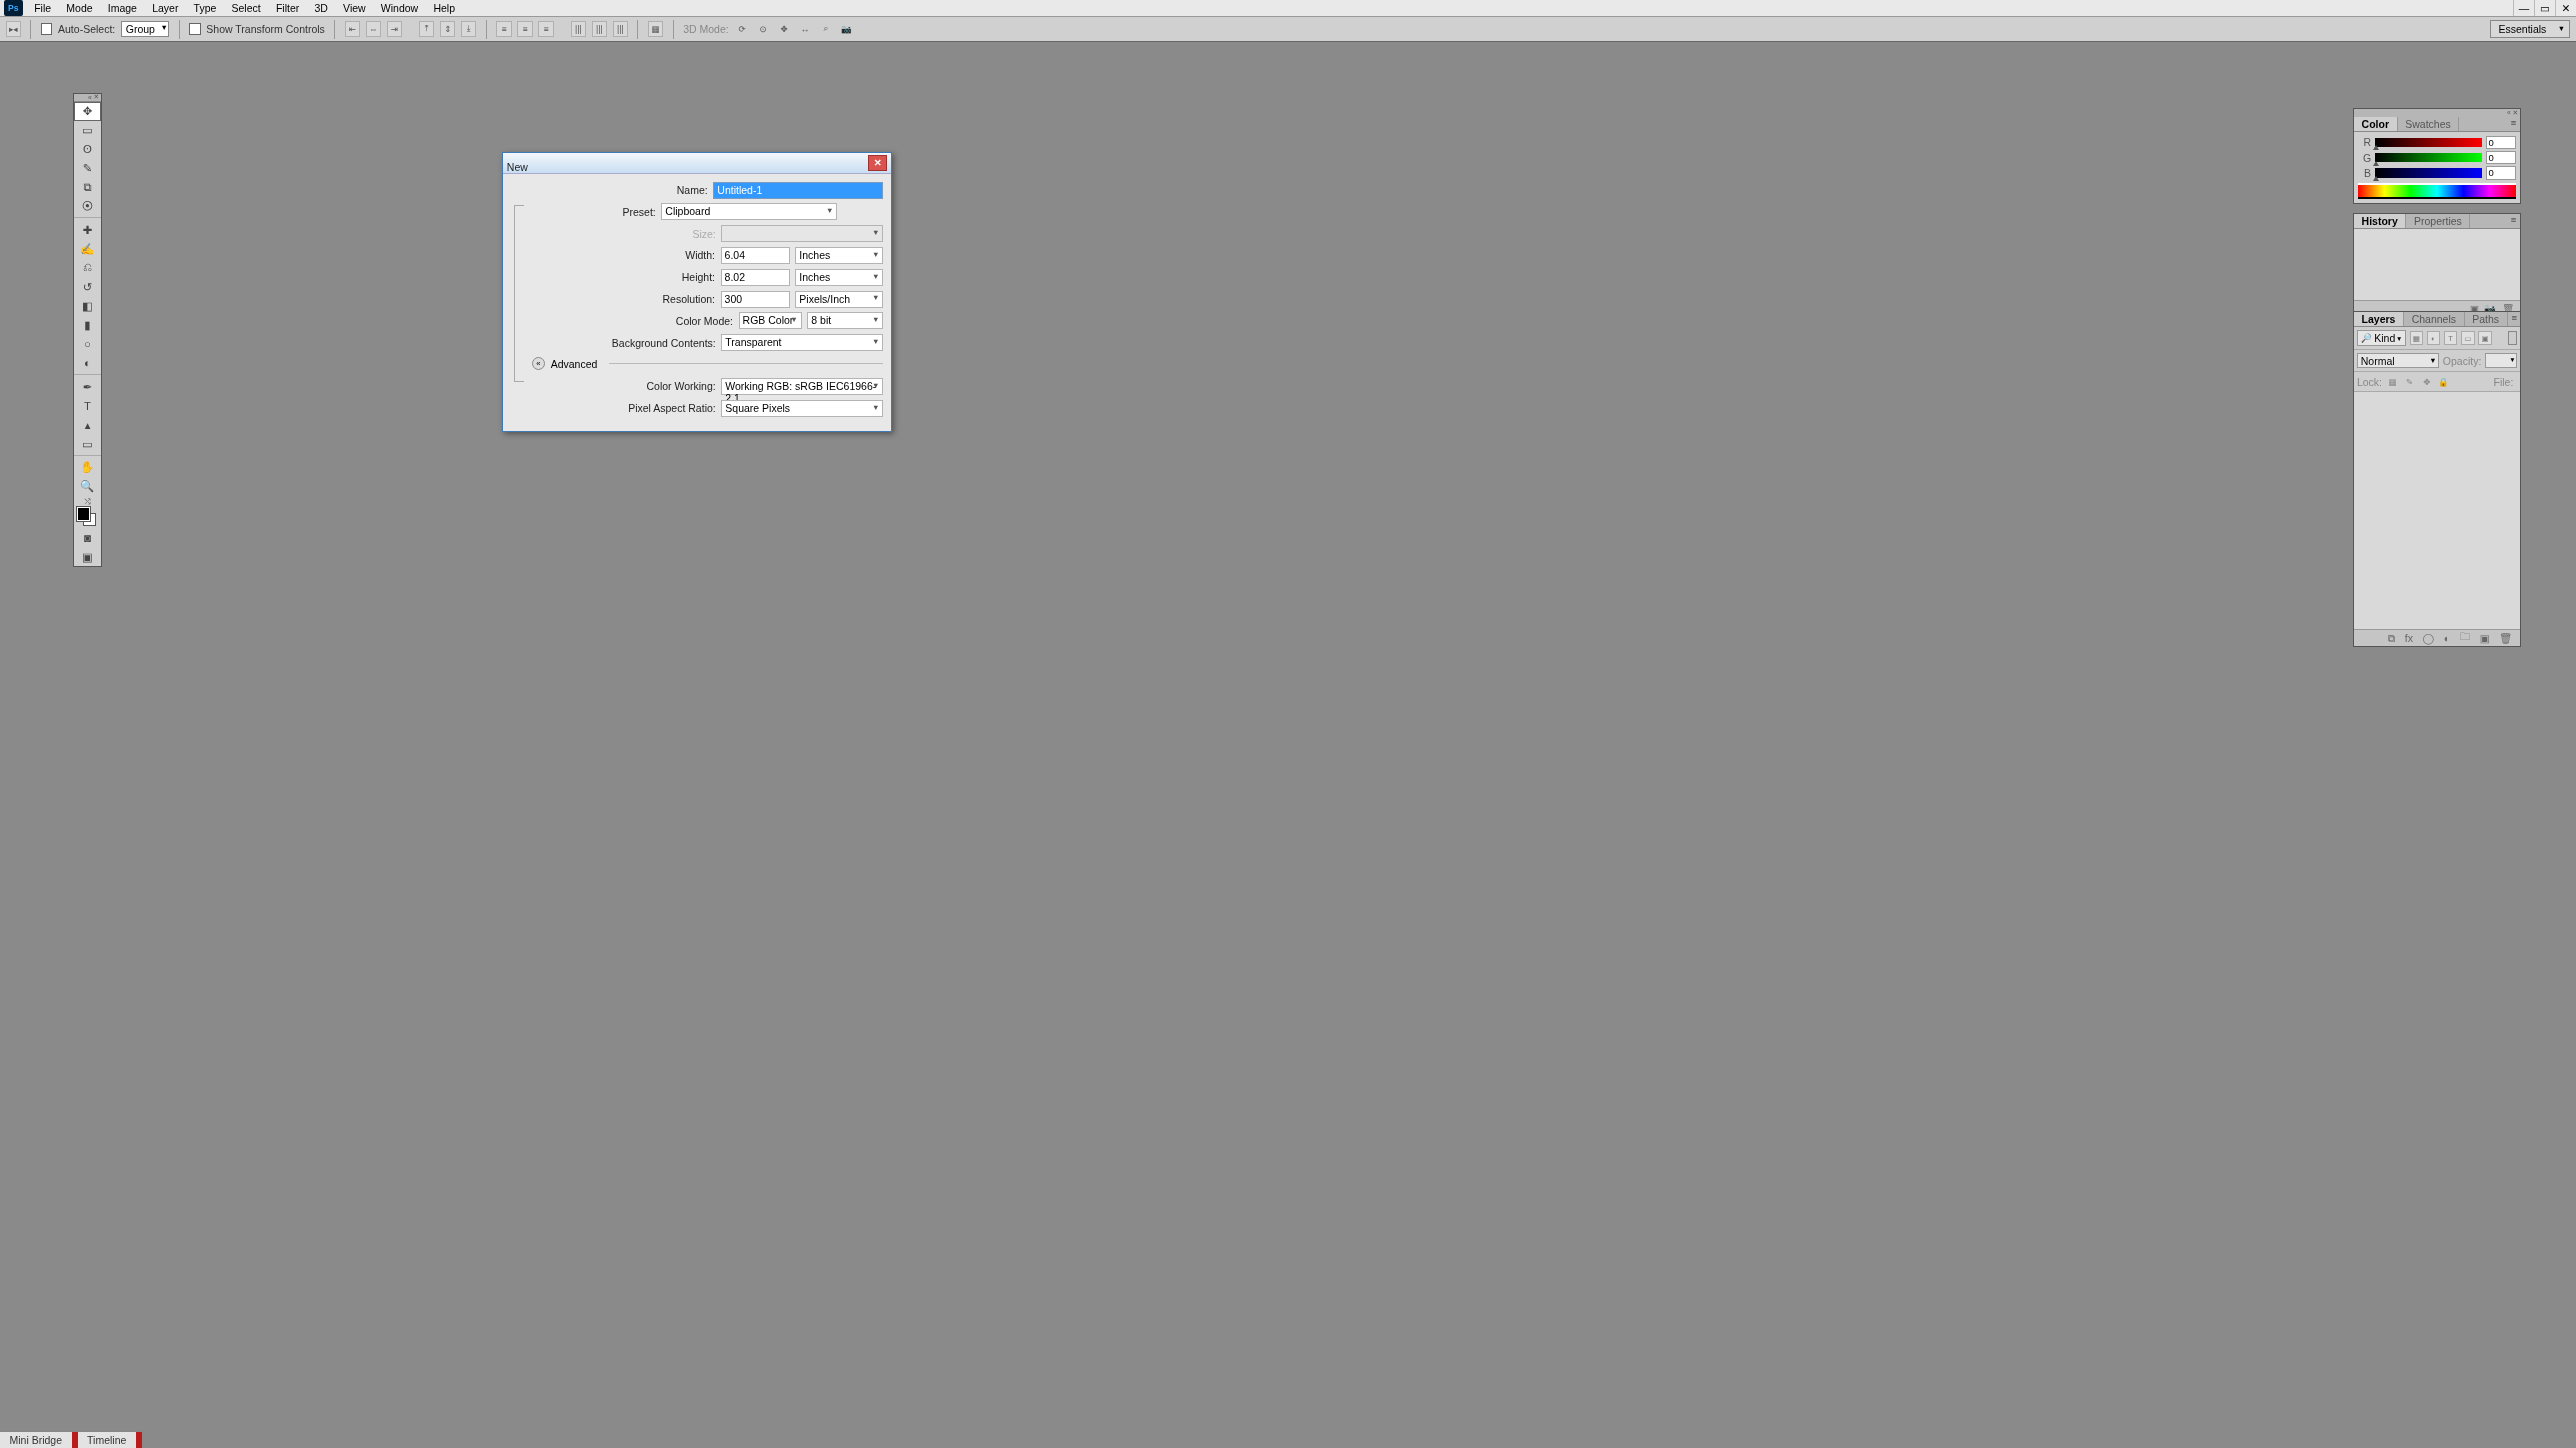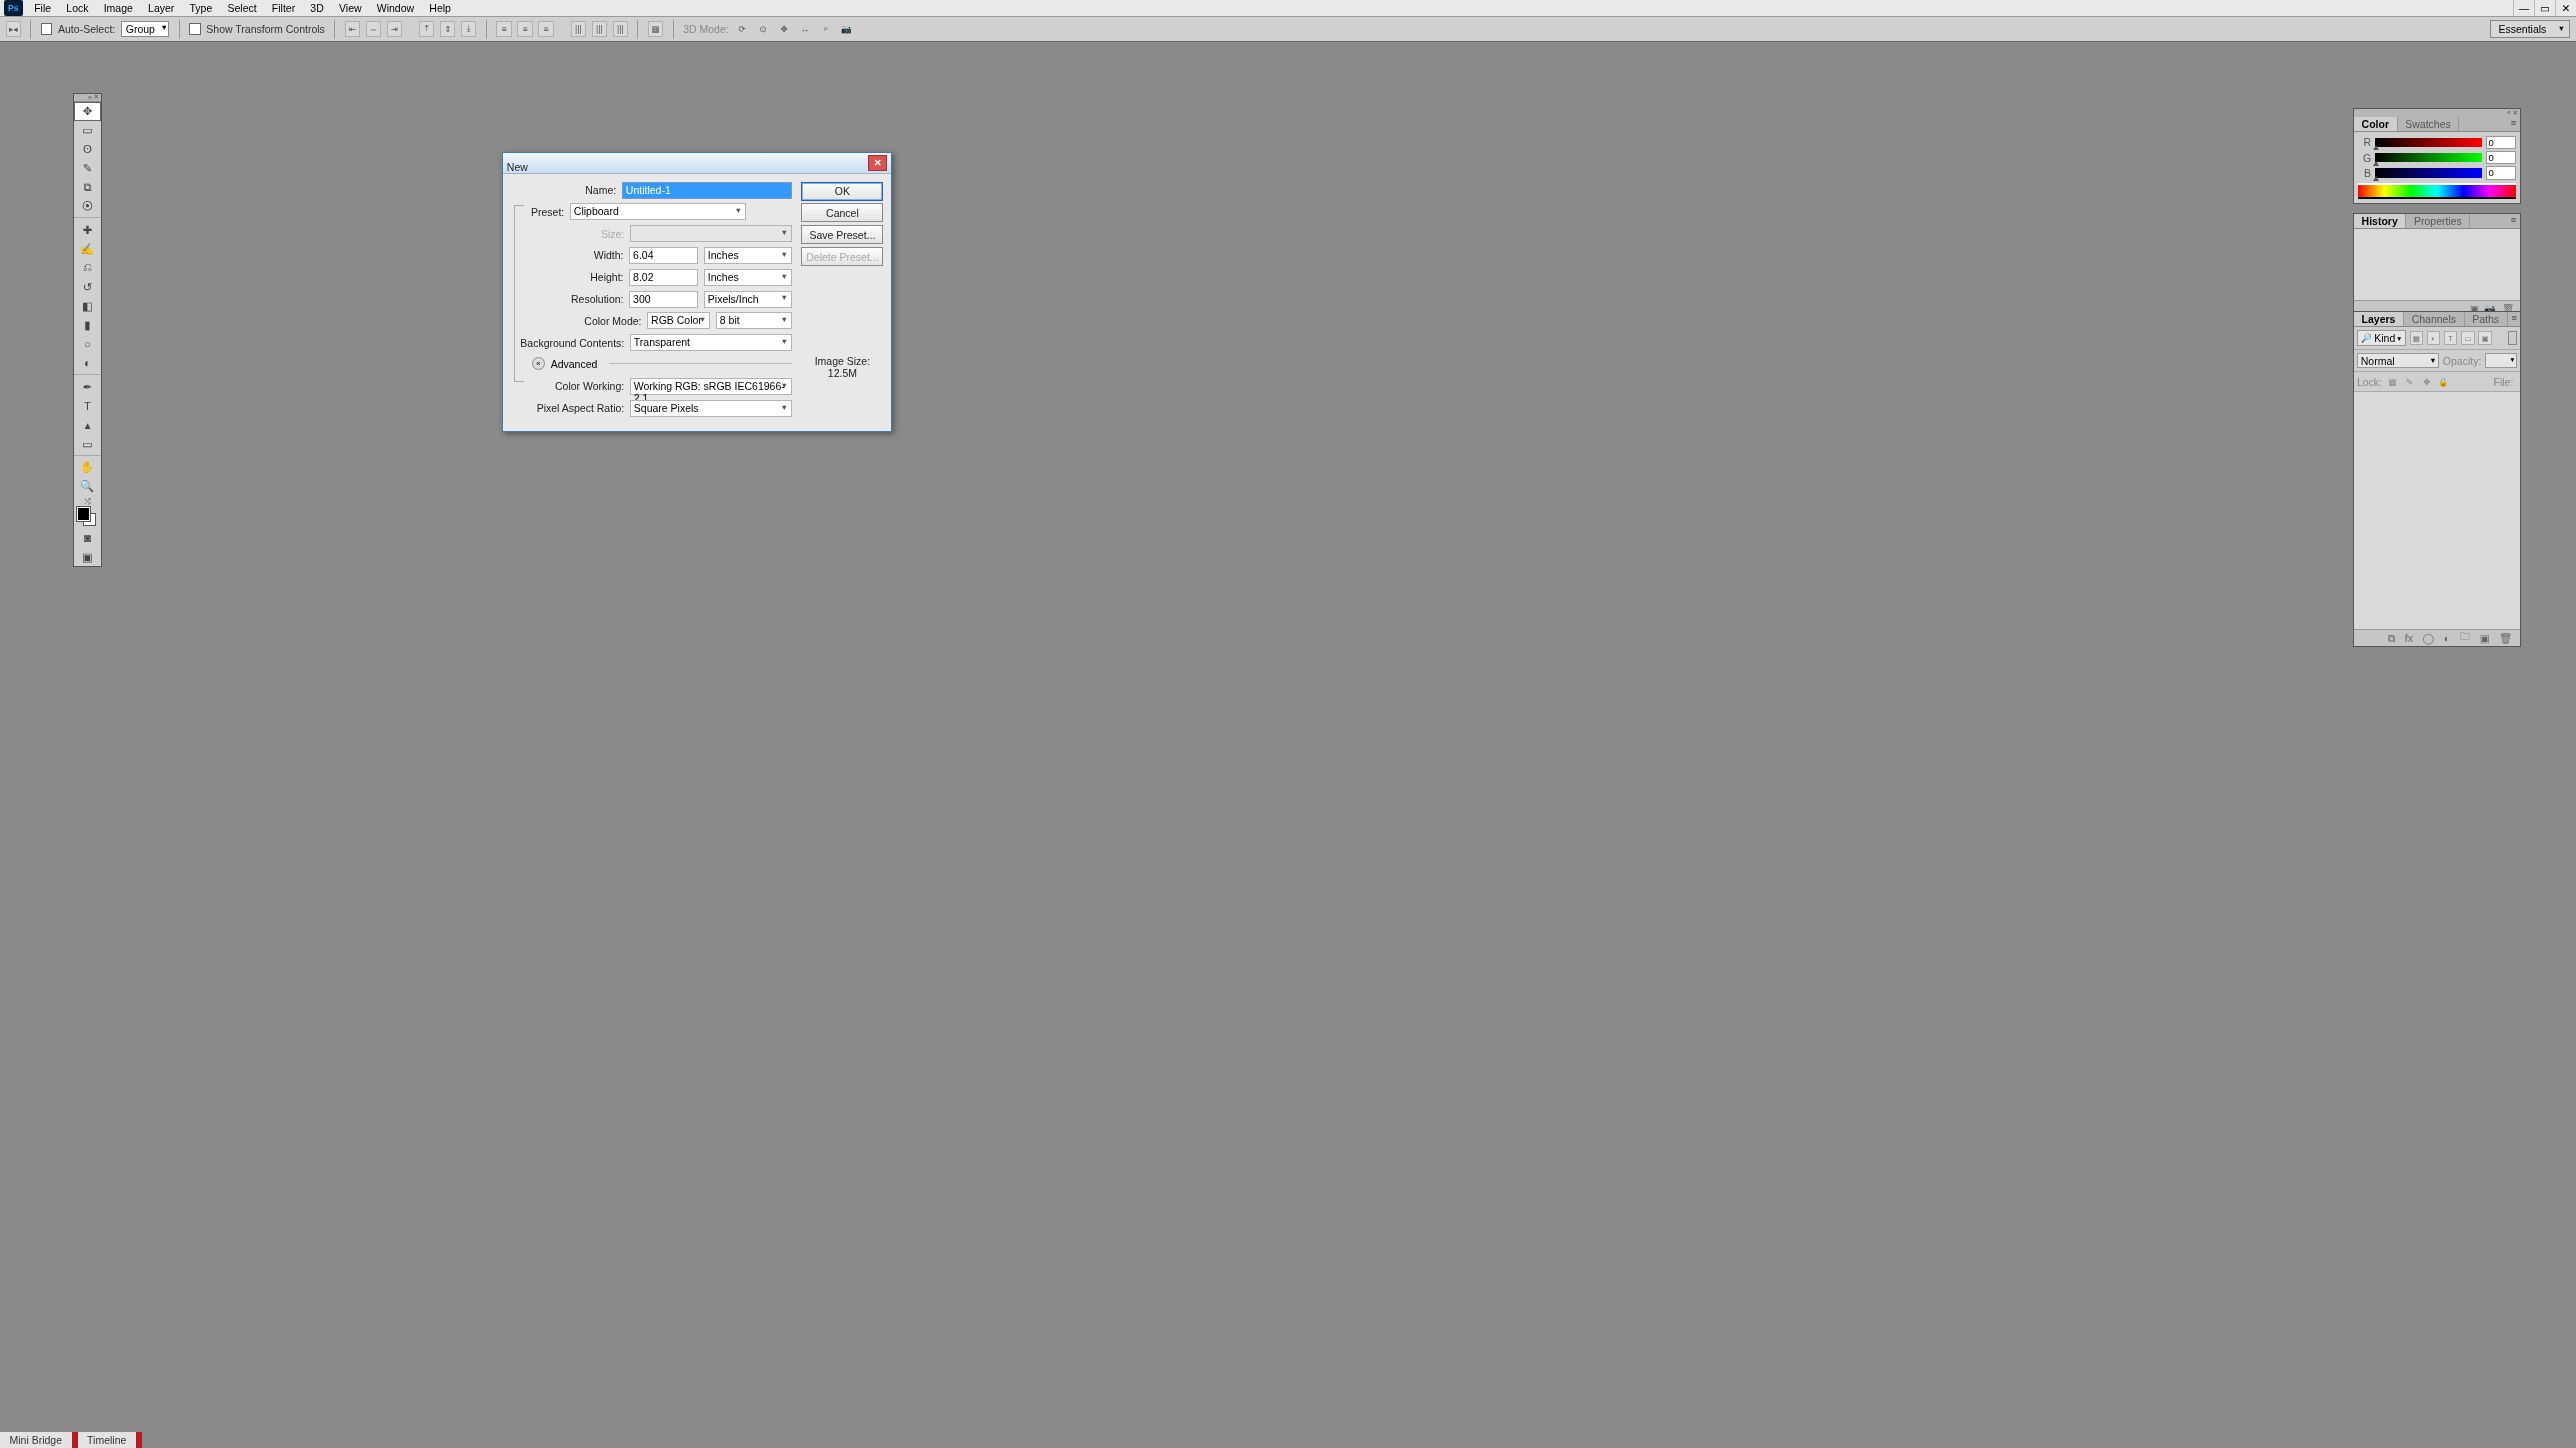--- a/index.html
+++ b/index.html
@@ -113,21 +113,21 @@
 
 .bottom-tabs { position:absolute; left:0; bottom:0; height:17px; background:#ddd; border-top:1px solid #888; display:flex; }
 .bottom-tabs .tab { padding:1.9px 9.5px;border-right:6px solid #b91c1c;color:#333;background:#e3e3e3; cursor:default; }
 </style>
 </head>
 <body>
 
 <div class="menubar">
   <div class="ps-logo">Ps</div>
   <div class="menu-item">File</div>
-  <div class="menu-item">Lock</div>
+  <div class="menu-item">Mode</div>
   <div class="menu-item">Image</div>
   <div class="menu-item">Layer</div>
   <div class="menu-item">Type</div>
   <div class="menu-item">Select</div>
   <div class="menu-item">Filter</div>
   <div class="menu-item">3D</div>
   <div class="menu-item">View</div>
   <div class="menu-item">Window</div>
   <div class="menu-item">Help</div>
   <div class="win-controls">
@@ -265,30 +265,20 @@
       </div>
       <div class="row">
         <span class="label">Color Working:</span>
         <div class="dropdown" style="width:162px">Working RGB:  sRGB IEC61966-2.1</div>
       </div>
       <div class="row">
         <span class="label">Pixel Aspect Ratio:</span>
         <div class="dropdown" style="width:162px">Square Pixels</div>
       </div>
     </div>
-    <div class="btn-col">
-      <div class="btn primary">OK</div>
-      <div class="btn">Cancel</div>
-      <div class="btn">Save Preset...</div>
-      <div class="btn disabled">Delete Preset...</div>
-      <div class="size-info">
-        <div>Image Size:</div>
-        <div>12.5M</div>
-      </div>
-    </div>
   </div>
 </div>
 
 <div class="panel-group" id="color-panel">
   <div class="panel-hdr-mini">
       <span>«</span>
       <span>✕</span>
     </div>
   <div class="panel-tabs">
     <div class="tab active">Color</div>

